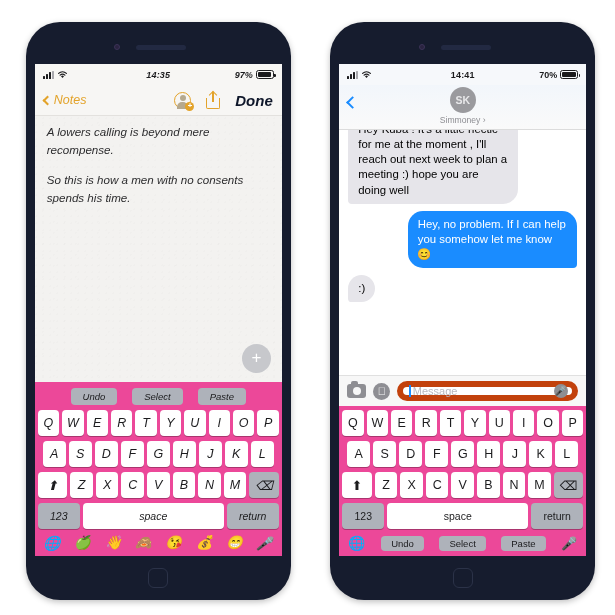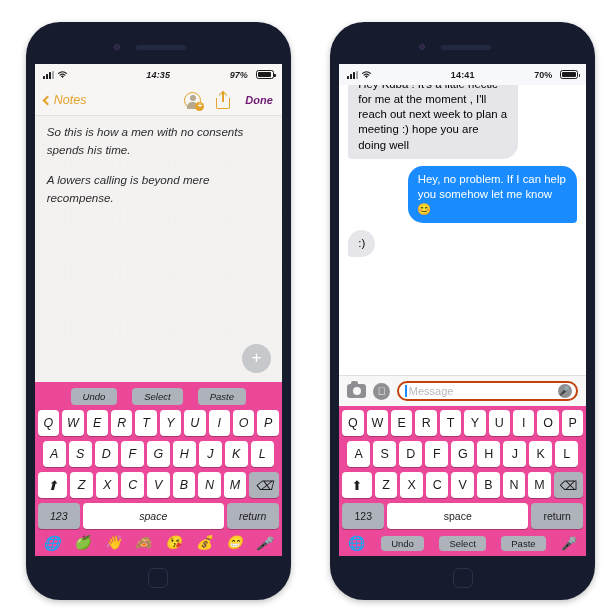--- a/index.html
+++ b/index.html
@@ -54,21 +54,21 @@
 
   
   .statusbar {
     height: 21px; flex: none;
     display: flex; align-items: center;
     padding: 0 8px;
     font-size: 9px; font-weight: bold; color: #1c1c1e;
   }
   .sb-left { display: flex; align-items: center; gap: 3px; width: 62px; }
   .sb-center { flex: 1; text-align: center; letter-spacing: .2px; }
-  .sb-right { display: flex; align-items: center; justify-content: flex-end; gap: 8px; width: 62px; }
+  .sb-right { display: flex; align-items: center; justify-content: flex-end; gap: 3px; width: 62px; }
   .bars { display: flex; align-items: flex-end; gap: 1px; height: 8px; }
   .bars i { width: 2px; background: #1c1c1e; display: block; border-radius: .5px; }
   .bars i:nth-child(1){height:3px} .bars i:nth-child(2){height:5px}
   .bars i:nth-child(3){height:7px} .bars i:nth-child(4){height:8px;background:#a8a8ad}
   .batt { width: 18px; height: 9px; border: 1px solid #1c1c1e; border-radius: 2.5px; padding: 1px; position: relative; }
   .batt::after { content:""; position:absolute; right:-3px; top:2.5px; width:1.6px; height:3.5px; background:#1c1c1e; border-radius:0 1px 1px 0; }
   .batt b { display: block; height: 100%; width: 97%; background: #1c1c1e; border-radius: 1px; }
 
   
   .notes-screen { background: #f2f1ef; }
@@ -86,21 +86,21 @@
   .nav-icons { display: flex; align-items: center; gap: 15px; }
   .icon-adduser { position: relative; width: 17px; height: 17px; }
   .icon-adduser .ring { position: absolute; inset: 0; border: 1.6px solid #e3a32a; border-radius: 50%; }
   .icon-adduser .head { position: absolute; left: 5.5px; top: 3px; width: 6px; height: 6px; border-radius: 50%; background: #b6a98e; }
   .icon-adduser .body { position: absolute; left: 3px; top: 10px; width: 11px; height: 7px; border-radius: 5px 5px 0 0; background: #b6a98e; }
   .icon-adduser .plus { position: absolute; right: -3px; bottom: -2px; width: 9px; height: 9px; border-radius: 50%; background: #e3a32a; color: #fff; font-size: 8px; line-height: 8px; text-align: center; font-weight: bold; }
   .icon-share { width: 14px; height: 17px; position: relative; }
   .icon-share .box { position: absolute; bottom: 0; left: 0; width: 14px; height: 11px; border: 1.6px solid #e3a32a; border-top: none; border-radius: 0 0 2px 2px; }
   .icon-share .arr { position: absolute; top: 0; left: 6.2px; width: 1.7px; height: 10px; background: #e3a32a; }
   .icon-share .tip { position: absolute; top: 0px; left: 3.6px; width: 6px; height: 6px; border-left: 1.7px solid #e3a32a; border-top: 1.7px solid #e3a32a; transform: rotate(45deg); }
-  .done-btn { color: #701a75; font-size: 11px; font-weight: bold; }
+  .done-btn { color: #0f172a; font-size: 15px; font-weight: bold; }
 
   .note-body {
     flex: 1; position: relative;
     background:
       radial-gradient(circle at 20% 30%, rgba(0,0,0,.012) 0 1px, transparent 1px),
       radial-gradient(circle at 70% 60%, rgba(0,0,0,.012) 0 1px, transparent 1px),
       #f3f2f0;
     background-size: 7px 7px, 11px 11px, auto;
     padding: 7px 12px 0 12px;
     overflow: hidden;
@@ -154,21 +154,21 @@
   .composer {
     flex: none; display: flex; align-items: center; gap: 7px;
     padding: 5px 8px; background: #f7f7f7;
     border-top: 1px solid #e0e0e0;
   }
   .cam { width: 19px; height: 14px; background: #8e8e93; border-radius: 3px; position: relative; }
   .cam::before { content:""; position:absolute; top:-3px; left:4px; width:7px; height:3px; background:#8e8e93; border-radius:2px 2px 0 0; }
   .cam::after { content:""; position:absolute; top:3px; left:6px; width:8px; height:8px; border-radius:50%; background:#f7f7f7; }
   .appstore { width: 17px; height: 17px; border-radius: 50%; background: #8e8e93; color:#f7f7f7; font-size: 11px; line-height: 17px; text-align: center; }
   .msg-field {
-    flex: 1; height: 20px; border: 2px solid #c2410c; border-radius: 11px;
+    flex: 1; height: 20px; border: 6px solid #c2410c; border-radius: 11px;
     background: #fff; display: flex; align-items: center; padding: 0 4px 0 6px;
   }
   .caret { width: 1.5px; height: 12px; background: #1a8cff; margin-right: 2px; }
   .ph { flex: 1; font-size: 11px; color: #b8b8be; }
   .mic-circle { width: 14px; height: 14px; border-radius: 50%; background: #8e8e93; color:#fff; font-size: 9px; line-height: 14px; text-align: center; }
 
   
   .kb { flex: none; background: #ec4899; padding: 4px 3px 3px 3px; }
   .kb-assist { display: flex; justify-content: center; gap: 15px; padding: 2px 0 5px 0; }
   .assist-key {
@@ -247,22 +247,22 @@
             <div class="icon-share">
               <span class="box"></span>
               <span class="arr"></span>
               <span class="tip"></span>
             </div>
             <div class="done-btn">Done</div>
           </div>
         </div>
 
         <div class="note-body">
+          <div class="note-para">A lowers calling is beyond mere recompense.</div>
           <div class="note-para">So this is how a men with no consents spends his time.</div>
-          <div class="note-para">A lowers calling is beyond mere recompense.</div>
           <div class="fab">+</div>
         </div>
 
         <div class="kb">
           <div class="kb-assist">
             <div class="assist-key">Undo</div>
             <div class="assist-key">Select</div>
             <div class="assist-key">Paste</div>
           </div>
           <div class="kb-row">
@@ -344,20 +344,30 @@
           </div>
           <div class="sb-center">14:41</div>
           <div class="sb-right">
             <span>70%</span>
             <span class="batt">
                 <b></b>
               </span>
           </div>
         </div>
 
+        <div class="msg-nav">
+          <div class="chev-back"></div>
+          <div class="contact">
+            <div class="avatar">SK</div>
+            <div class="contact-name">
+              <span>Simmoney</span>
+              <span>›</span>
+            </div>
+          </div>
+        </div>
 
         <div class="thread">
           <div class="bubble-row">
             <div class="bubble in clipped">Hey Kuba ! It's a little hectic for me at the moment , I'll reach out next week to plan a meeting :) hope you are doing well</div>
           </div>
           <div class="bubble-row out">
             <div class="bubble out">Hey, no problem. If I can help you somehow let me know 😊</div>
           </div>
           <div class="bubble-row">
             <div class="bubble in">:)</div>

